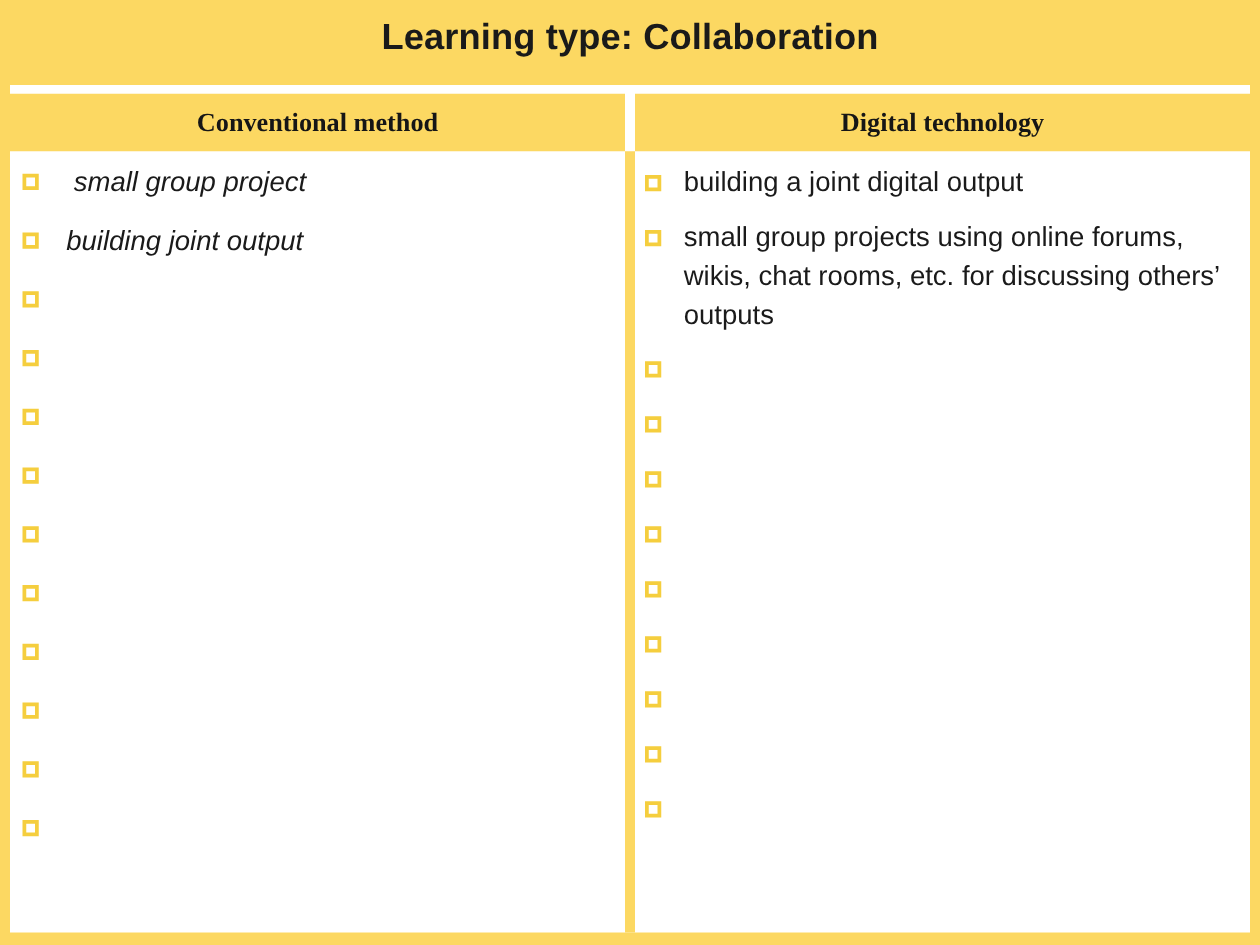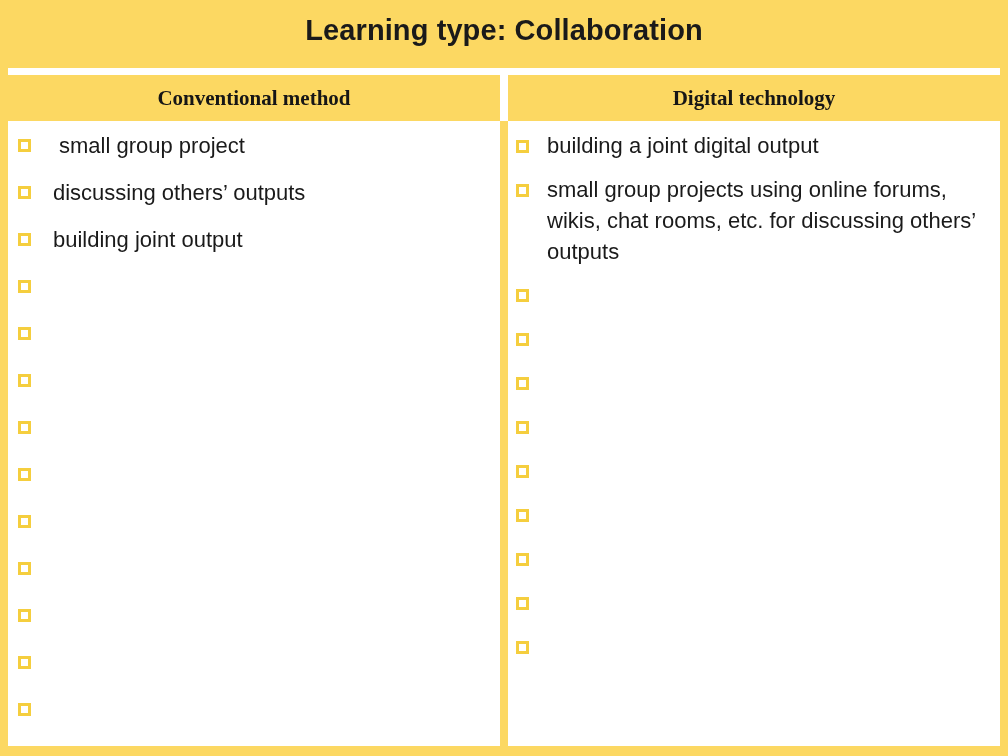--- a/index.html
+++ b/index.html
@@ -92,21 +92,21 @@
     top: 53px;
     width: 992px;
     height: 625px;
   }
   .col {
     position: absolute;
     top: 0;
     height: 625px;
     box-sizing: border-box;
   }
-  .col.left  { left: 0;     width: 492px; padding: 9px 14px 0 10px; }
+  .col.left  { left: 0;     width: 492px; padding: 9px 14px 0 10px; font-style: italic; }
   .col.right { left: 500px; width: 492px; padding: 9px 14px 0 8px; }
 
   .bullet-list {
     list-style: none;
     margin: 0;
     padding: 0;
   }
   .bullet-item {
     display: flex;
     align-items: flex-start;
@@ -165,24 +165,20 @@
     <div class="columns">
 
       <div class="col left">
         <ul class="bullet-list">
           <li class="bullet-item">
             <span class="marker"></span>
             <span class="bullet-text">small group project</span>
           </li>
           <li class="bullet-item">
             <span class="marker"></span>
-            <span class="bullet-text">discussing others’ outputs</span>
-          </li>
-          <li class="bullet-item">
-            <span class="marker"></span>
             <span class="bullet-text">building joint output</span>
           </li>
           <li class="bullet-item empty">
             <span class="marker"></span>
             <span class="bullet-text"></span>
           </li>
           <li class="bullet-item empty">
             <span class="marker"></span>
             <span class="bullet-text"></span>
           </li>

